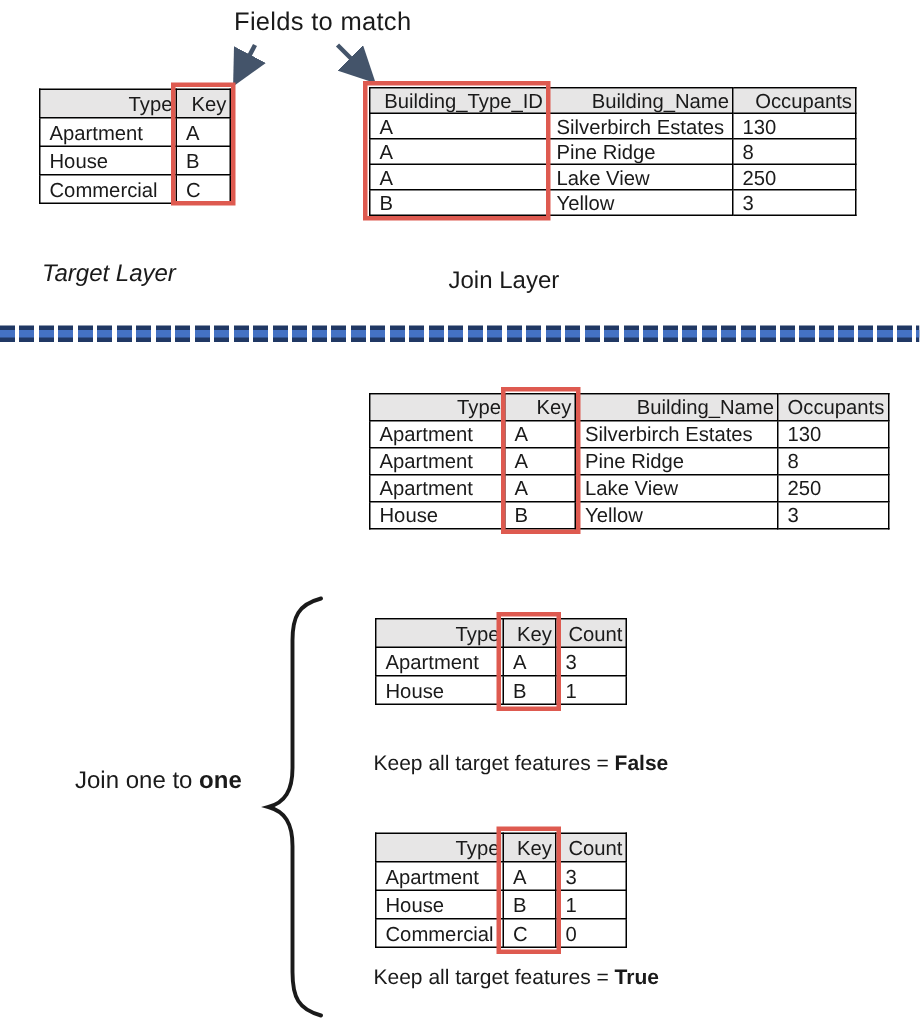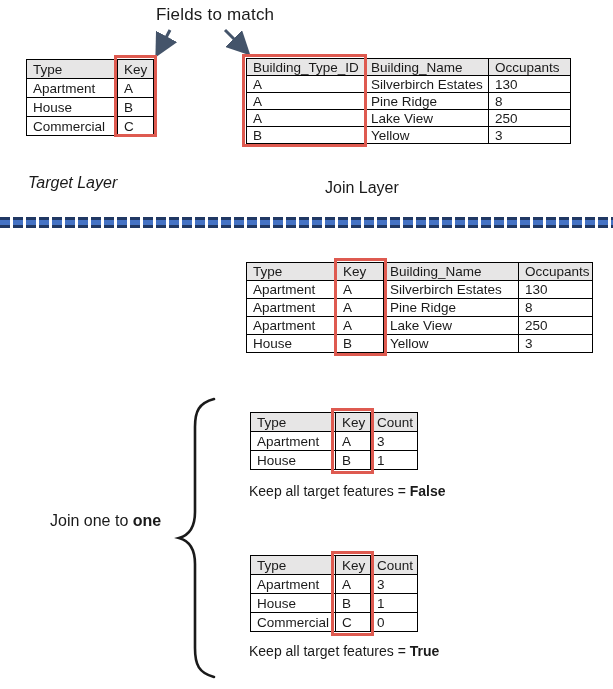--- a/index.html
+++ b/index.html
@@ -10,21 +10,21 @@
 
   .layer-label { position:absolute; font-size:16px; }
   .section-label { position:absolute; font-size:16px; white-space:nowrap; }
   .section-label b, .caption b { font-weight:bold; }
   .caption { position:absolute; font-size:14px; white-space:nowrap; }
 
   .tblwrap { position:absolute; }
   table { border-collapse:collapse; font-size:13.5px; table-layout:fixed; }
   th, td { border:1px solid #000; text-align:left; font-weight:normal;
            padding:0 2px 0 6px; white-space:nowrap; overflow:hidden; }
-  th { background:var(--header_bg, #e7e6e6); }
+  th { background:var(--header_bg, #e7e6e6);text-align:right; }
   .rh19 th, .rh19 td { height:19px; }
   .rh17 th, .rh17 td { height:17px; }
   .rh18 th, .rh18 td { height:18px; }
 
   .red-rect { position:absolute; border:3px solid var(--red, #de5a50); background:transparent; }
 
   .divider { position:absolute; left:0; top:217px; width:613px; height:11px;
     background-image:
       repeating-linear-gradient(90deg, var(--div_blue,#4472c4) 0 10px, transparent 10px 13px),
       repeating-linear-gradient(90deg, var(--div_dark,#203864) 0 10px, transparent 10px 13px);
@@ -115,21 +115,21 @@
             <td>B</td>
             <td>Yellow</td>
             <td>3</td>
           </tr>
         </tbody>
       </table>
     </div>
   <div class="red-rect" style="left:242px; top:54px; width:125px; height:93px;"></div>
 
   <div class="layer-label" style="left:28px; top:174px;font-style:italic;">Target Layer</div>
-  <div class="layer-label" style="left:325px; top:179px;">Join Layer</div>
+  <div class="layer-label" style="left:299px; top:179px;">Join Layer</div>
 
   <div class="divider"></div>
 
   <div class="tblwrap rh18" style="left:246px; top:262px;">
       <table>
         <colgroup>
           <col style="width: 90px;">
           <col style="width: 47px;">
           <col style="width: 135px;">
           <col style="width: 73px;">
@@ -203,21 +203,21 @@
           </tr>
           <tr>
             <td>House</td>
             <td>B</td>
             <td>1</td>
           </tr>
         </tbody>
       </table>
     </div>
   <div class="red-rect" style="left:331px; top:408px; width:43px; height:66px;"></div>
-  <div class="caption" style="left:249px; top:483px;">
+  <div class="caption" style="left:249px; top:500px;">
     <span>Keep all target features = </span><b>False</b>
   </div>
 
   <div class="tblwrap rh19" style="left:250px; top:555px;">
       <table>
         <colgroup>
           <col style="width: 85px;">
           <col style="width: 35px;">
           <col style="width: 47px;">
         </colgroup>

